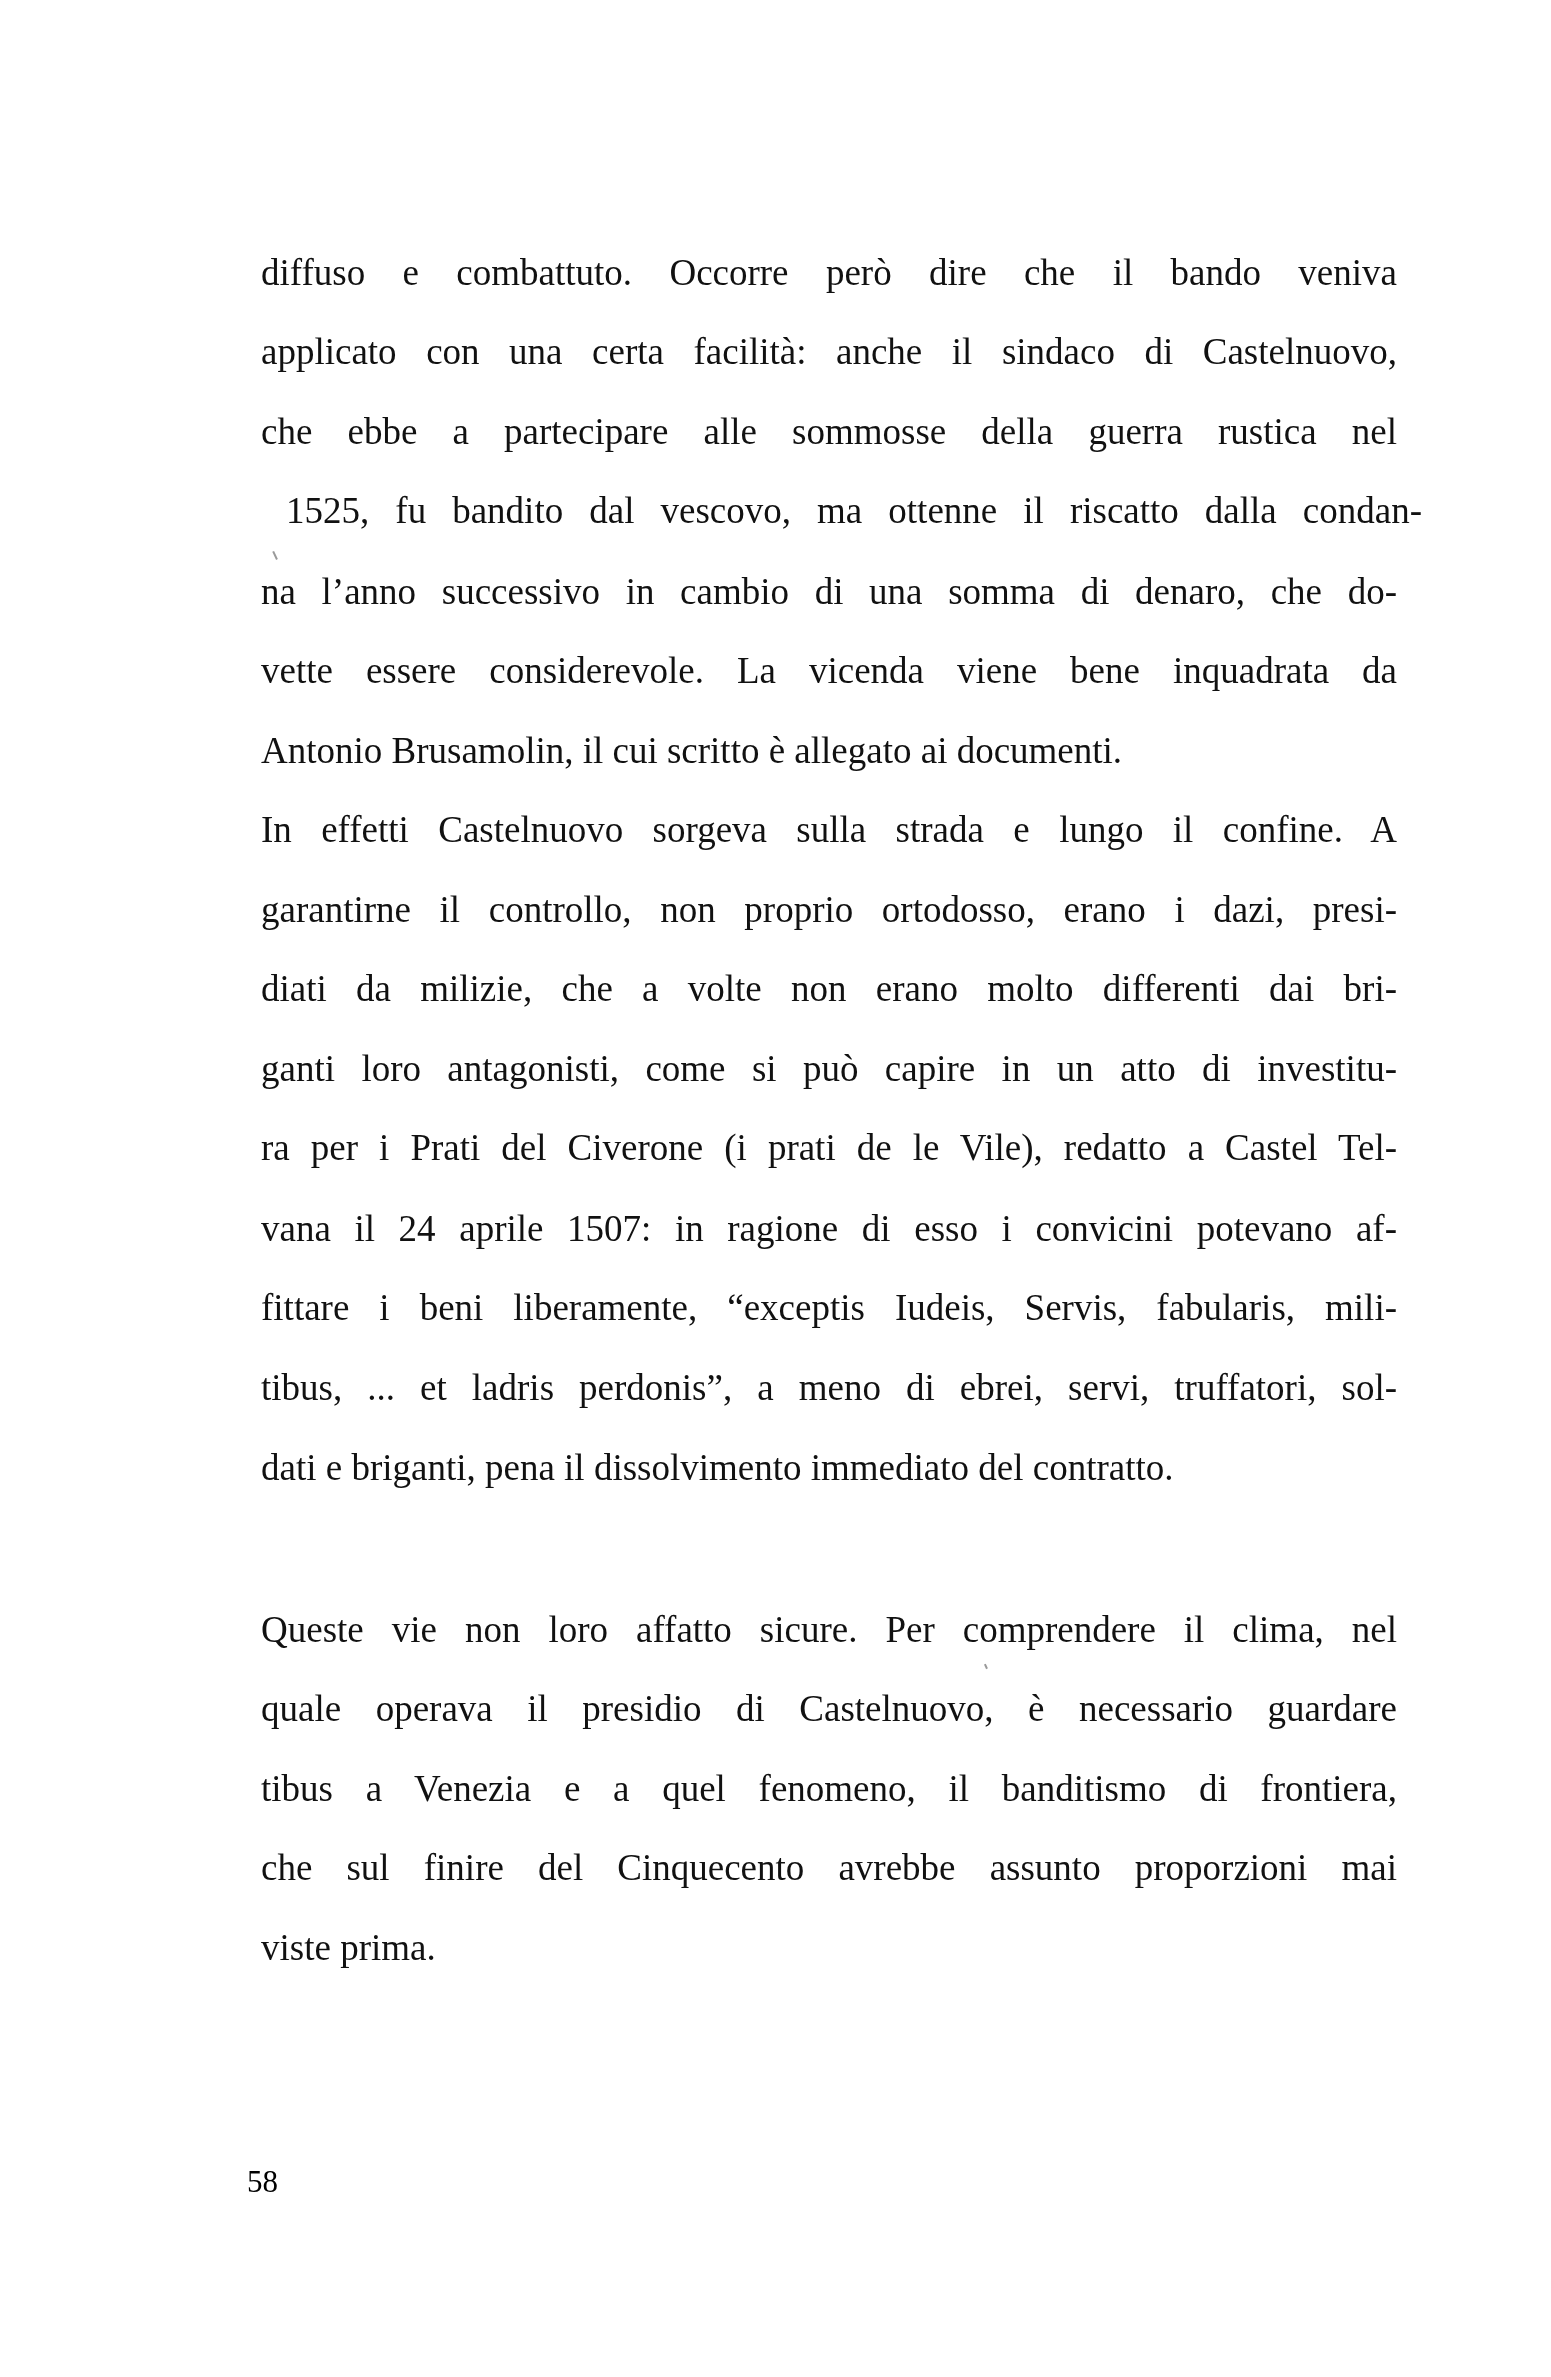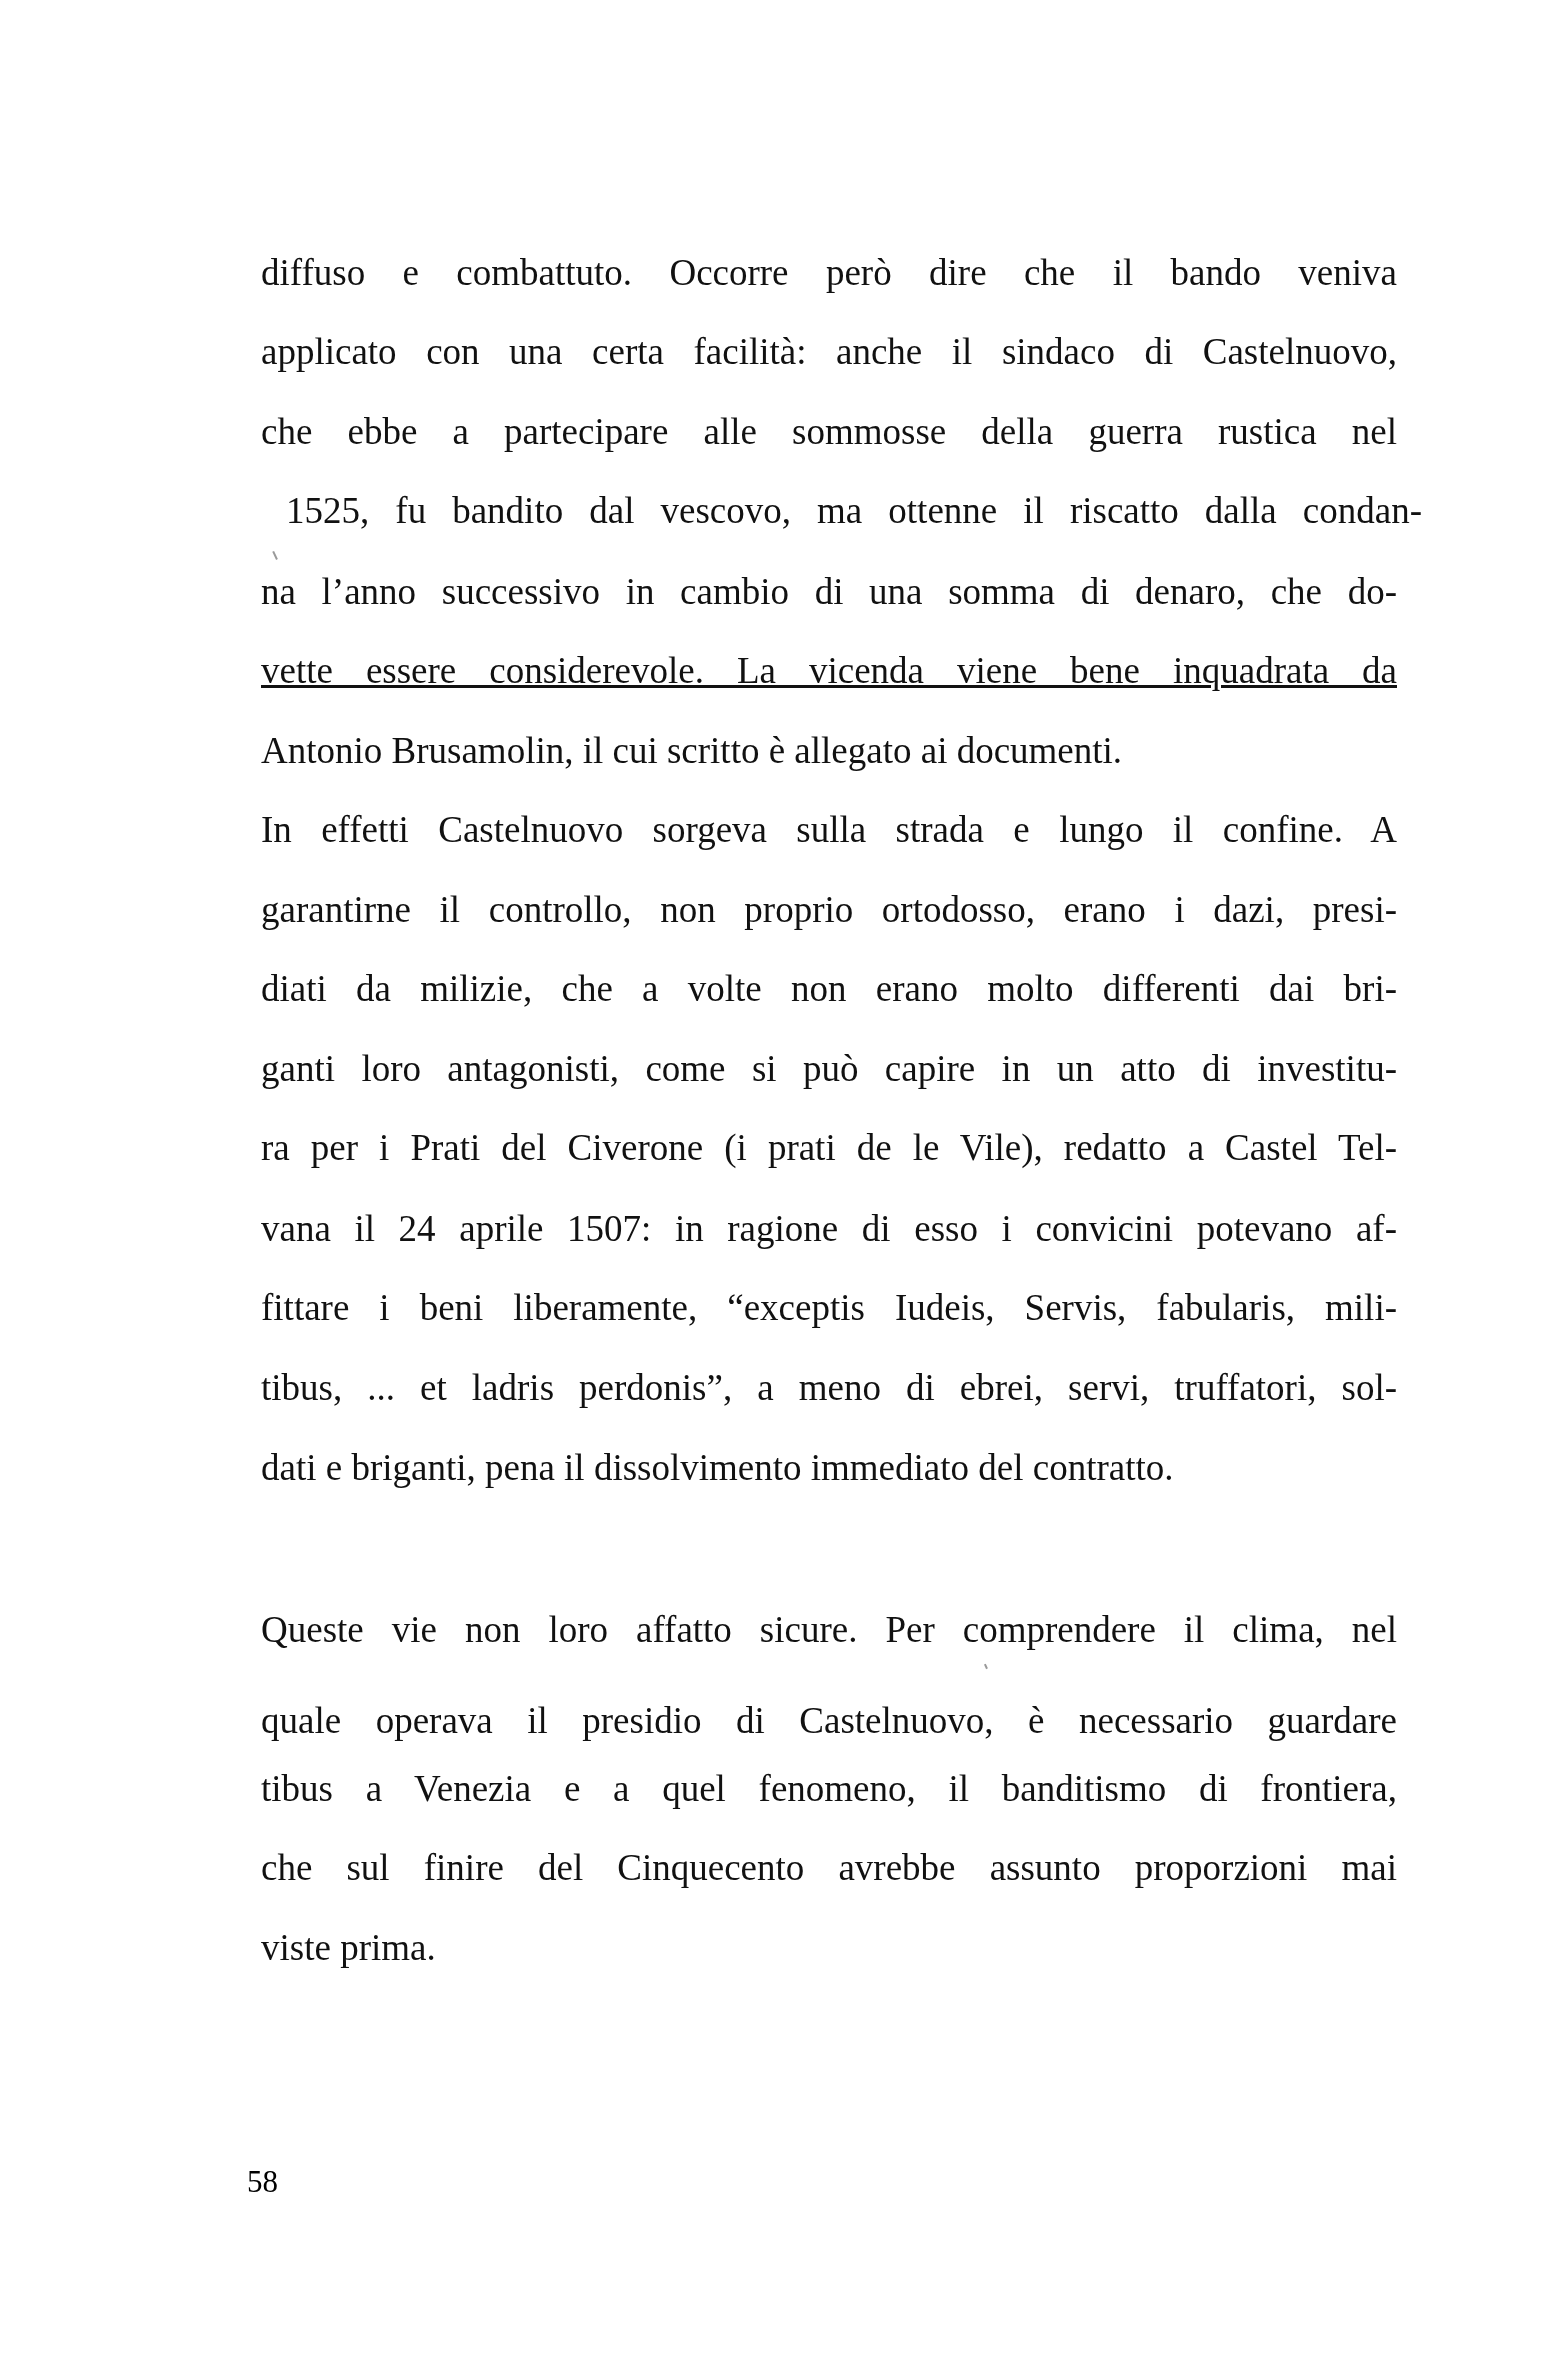--- a/index.html
+++ b/index.html
@@ -34,36 +34,36 @@
 <body>
 
 <div class="page">
 
   <div>
     <div class="line" style="top: 247px; white-space: normal;">diffuso e combattuto. Occorre però dire che il bando veniva</div>
     <div class="line" style="top: 326px; white-space: normal;">applicato con una certa facilità: anche il sindaco di Castelnuovo,</div>
     <div class="line" style="top: 406px; white-space: normal;">che ebbe a partecipare alle sommosse della guerra rustica nel</div>
     <div class="line" style="top: 485px; white-space: normal; margin-left: 25px;">1525, fu bandito dal vescovo, ma ottenne il riscatto dalla condan-</div>
     <div class="line" style="top: 566px; white-space: normal;">na l’anno successivo in cambio di una somma di denaro, che do-</div>
-    <div class="line" style="top: 645px; white-space: normal; text-decoration: underline;">vette essere considerevole. La vicenda viene bene inquadrata da</div>
+    <div class="line" style="top: 645px; white-space: normal;">vette essere considerevole. La vicenda viene bene inquadrata da</div>
     <div class="line last" style="top:725px">Antonio Brusamolin, il cui scritto è allegato ai documenti.</div>
     <div class="line" style="top: 804px; white-space: normal;">In effetti Castelnuovo sorgeva sulla strada e lungo il confine. A</div>
     <div class="line" style="top: 884px; white-space: normal;">garantirne il controllo, non proprio ortodosso, erano i dazi, presi-</div>
     <div class="line" style="top: 963px; white-space: normal;">diati da milizie, che a volte non erano molto differenti dai bri-</div>
     <div class="line" style="top: 1043px; white-space: normal;">ganti loro antagonisti, come si può capire in un atto di investitu-</div>
     <div class="line" style="top: 1122px; white-space: normal;">ra per i Prati del Civerone (i prati de le Vile), redatto a Castel Tel-</div>
     <div class="line" style="top: 1203px; white-space: normal;">vana il 24 aprile 1507: in ragione di esso i convicini potevano af-</div>
     <div class="line" style="top: 1282px; white-space: normal;">fittare i beni liberamente, “exceptis Iudeis, Servis, fabularis, mili-</div>
     <div class="line" style="top: 1362px; white-space: normal;">tibus, ... et ladris perdonis”, a meno di ebrei, servi, truffatori, sol-</div>
     <div class="line last" style="top:1442px">dati e briganti, pena il dissolvimento immediato del contratto.</div>
   </div>
 
   <div>
     <div class="line" style="top: 1604px; white-space: normal;">Queste vie non loro affatto sicure. Per comprendere il clima, nel</div>
-    <div class="line" style="top: 1683px; white-space: normal; margin-top: 12px;">quale operava il presidio di Castelnuovo, è necessario guardare</div>
+    <div class="line" style="top: 1683px; white-space: normal;">quale operava il presidio di Castelnuovo, è necessario guardare</div>
     <div class="line" style="top: 1763px; white-space: normal;">tibus a Venezia e a quel fenomeno, il banditismo di frontiera,</div>
     <div class="line" style="top: 1842px; white-space: normal;">che sul finire del Cinquecento avrebbe assunto proporzioni mai</div>
     <div class="line last" style="top:1922px">viste prima.</div>
   </div>
 
   <div class="page-number">58</div>
 
   <div class="speck" style="left:274px; top:551px;"></div>
   <div class="speck" style="left:985px; top:1664px; height:5.2px; width:1.7px;"></div>
 </div>

